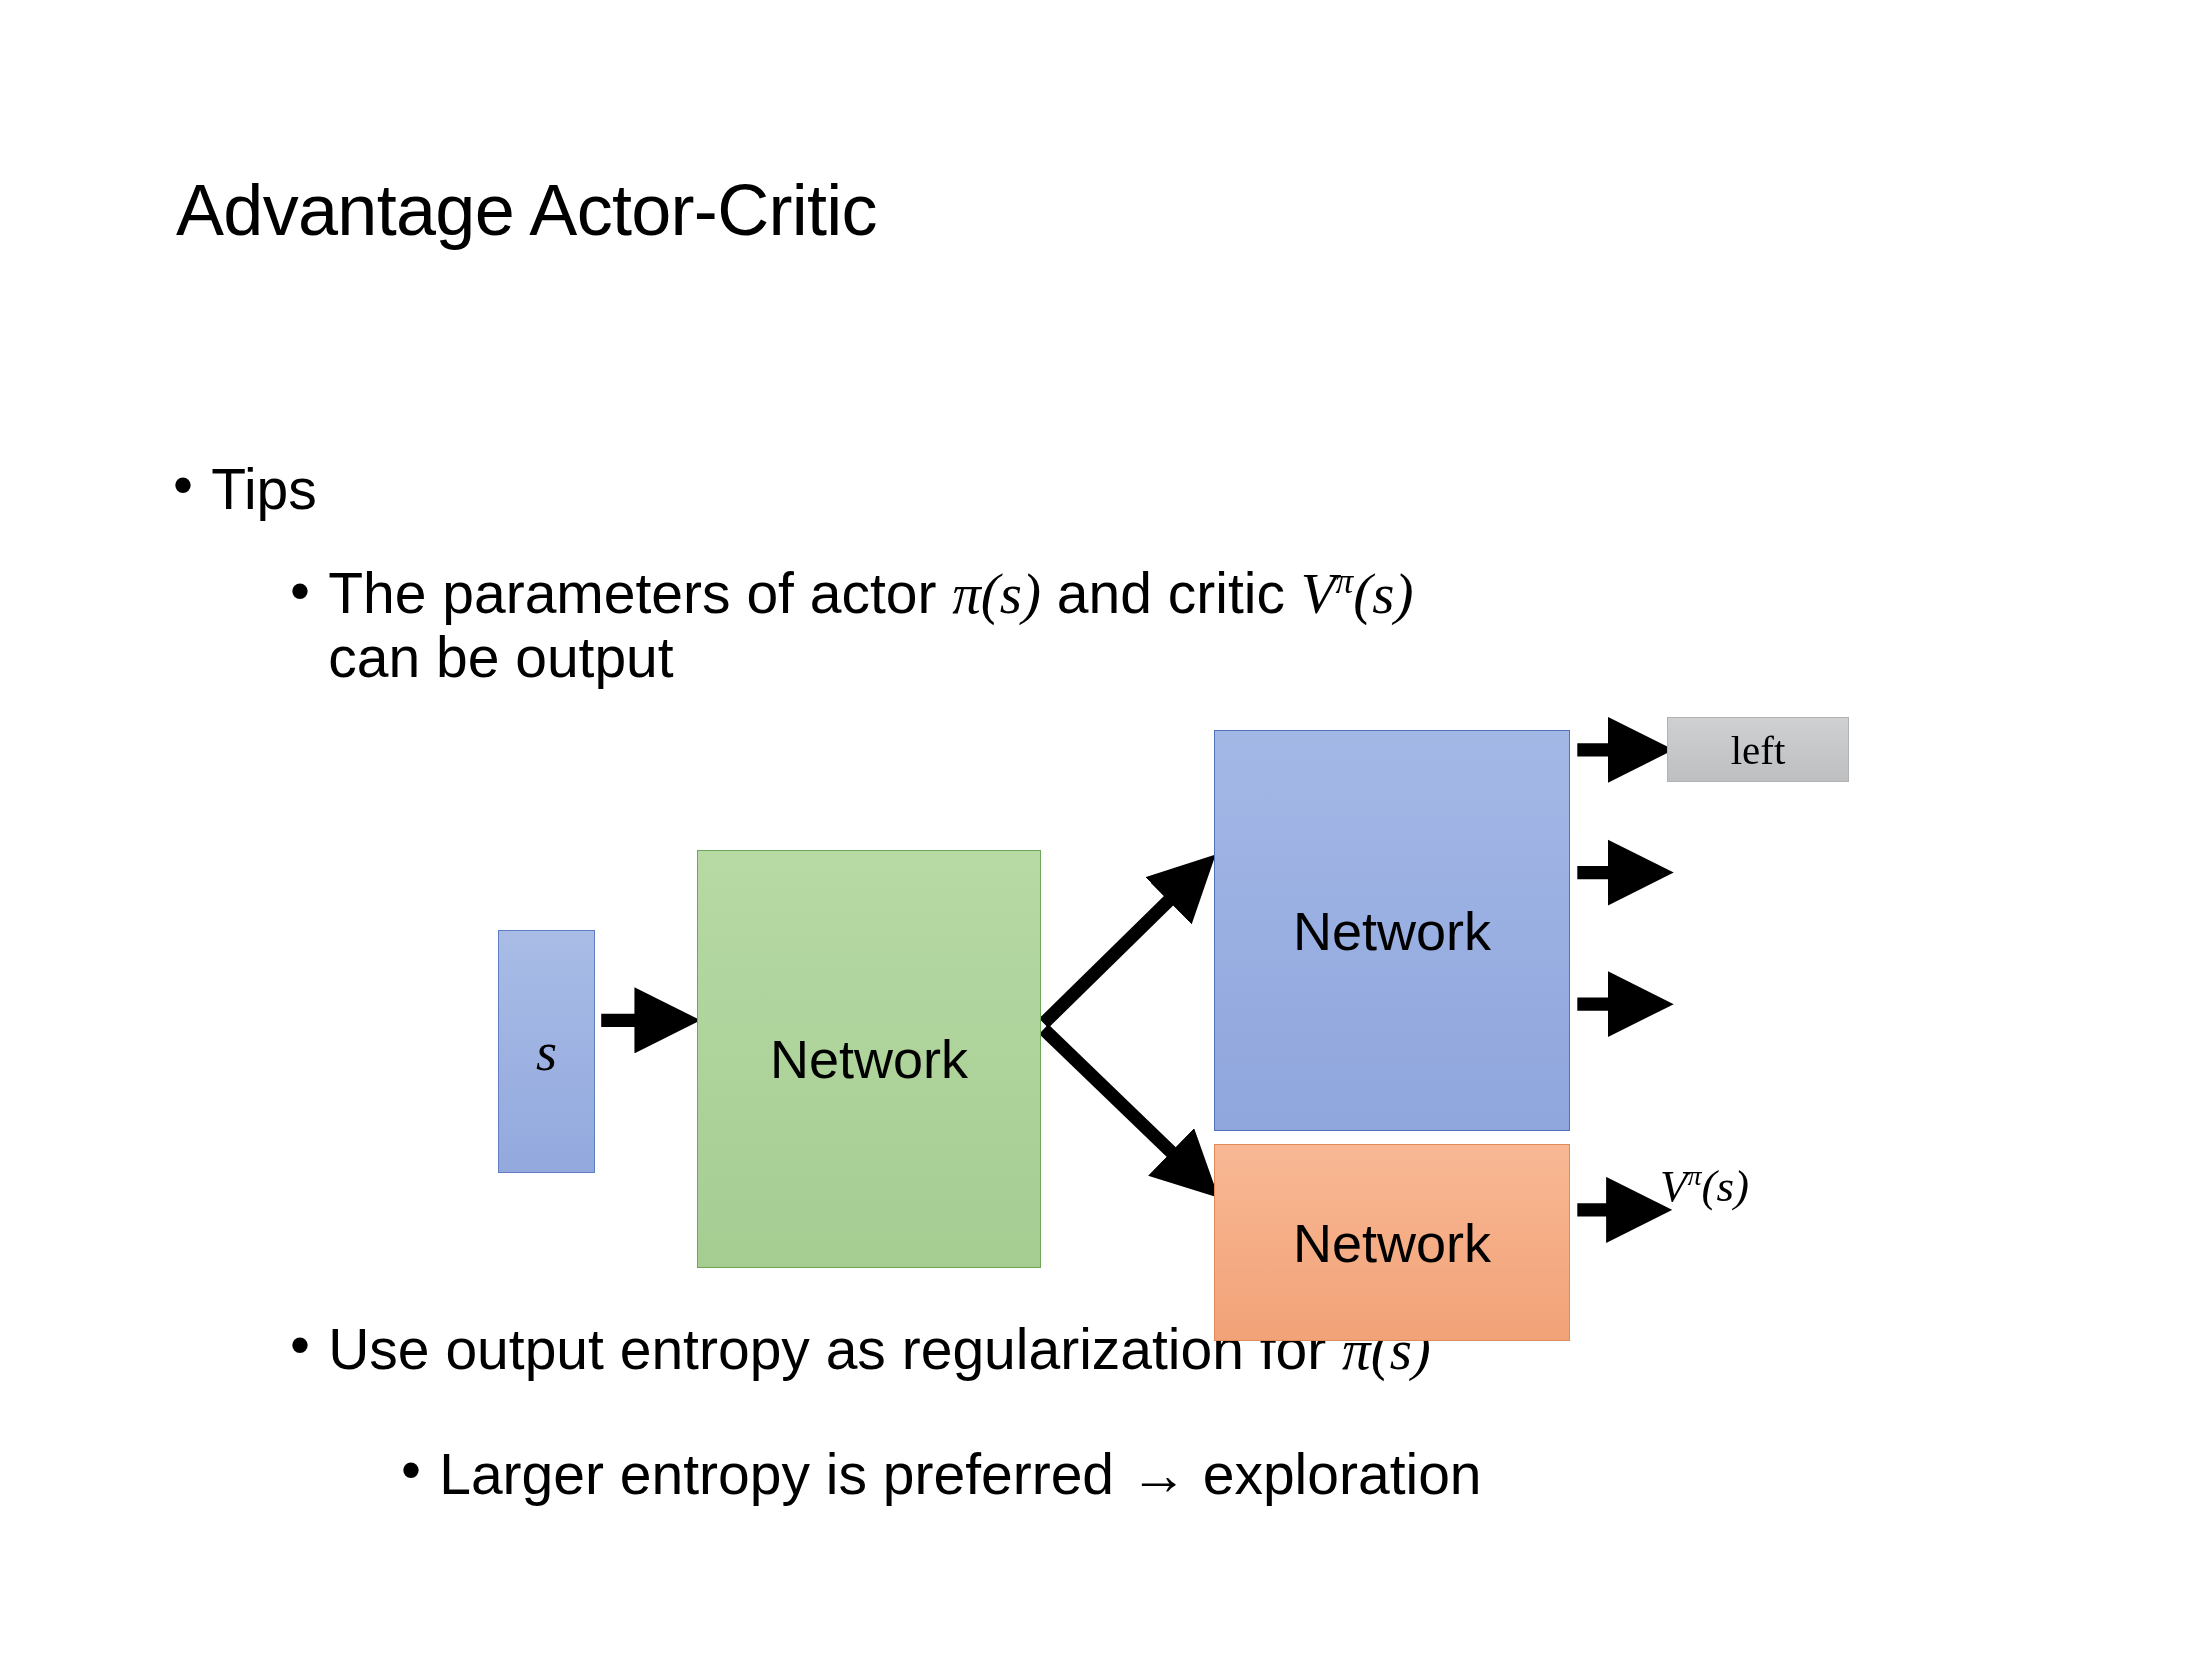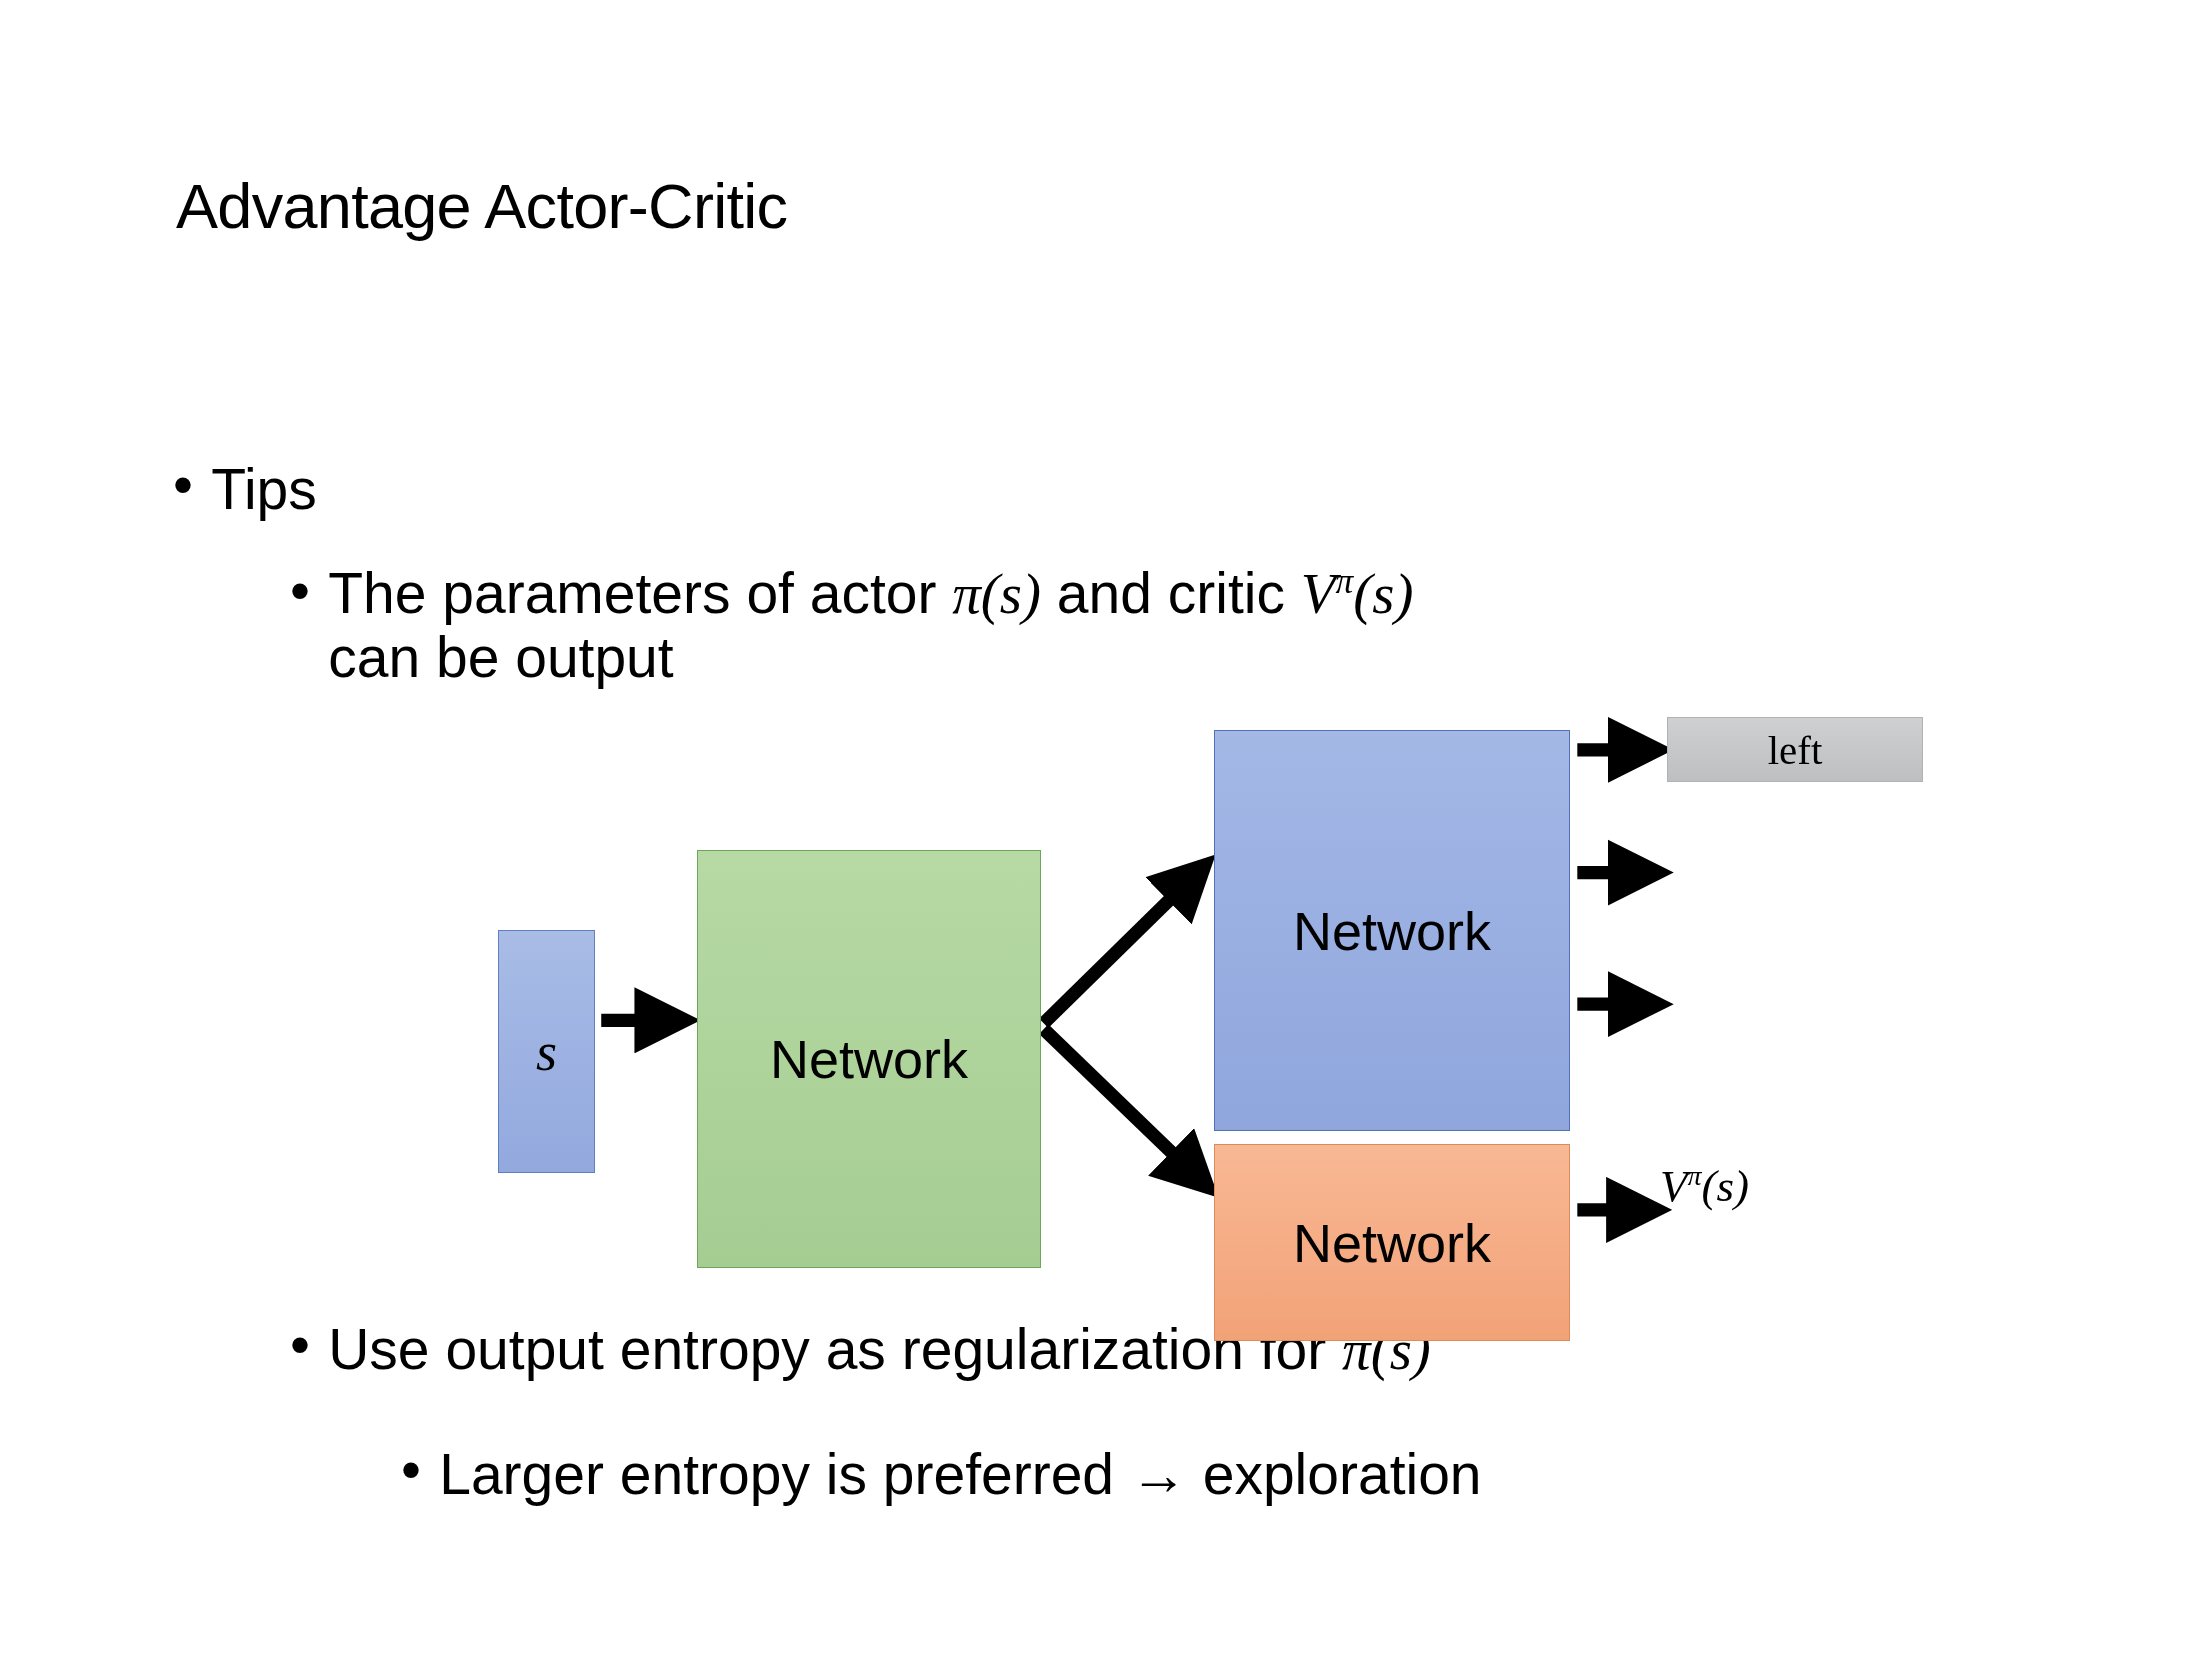--- a/index.html
+++ b/index.html
@@ -14,21 +14,21 @@
     overflow: hidden;
     font-family: "Liberation Sans", sans-serif;
     color: #000000;
   }
 
   
   #slide-title {
     position: absolute;
     left: 176px;
     top: 173px;
-    font-size: 63px;
+    font-size: 72px;
     font-weight: 400;
     letter-spacing: -0.7px;
     line-height: 1.05;
     white-space: nowrap;
     color: #000000;
   }
 
   
   .bullet-row {
     position: absolute;
@@ -150,21 +150,21 @@
     position: absolute;
     box-sizing: border-box;
     display: flex;
     align-items: center;
     justify-content: center;
     background: linear-gradient(180deg, #cfd0d2 0%, #bdbfc1 100%);
     border: 1.5px solid #b0b2b4;
     font-family: "Liberation Serif", serif;
     font-size: 41px;
     color: #000000;
-    width: 256px;
+    width: 182px;
     height: 65px;
     left: 1667px;
   }
   #out-left  { top: 717px; }
   #out-right { top: 839px; }
   #out-fire  { top: 972px; }
 
   #label-v-pi {
     position: absolute;
     left: 1660px;

